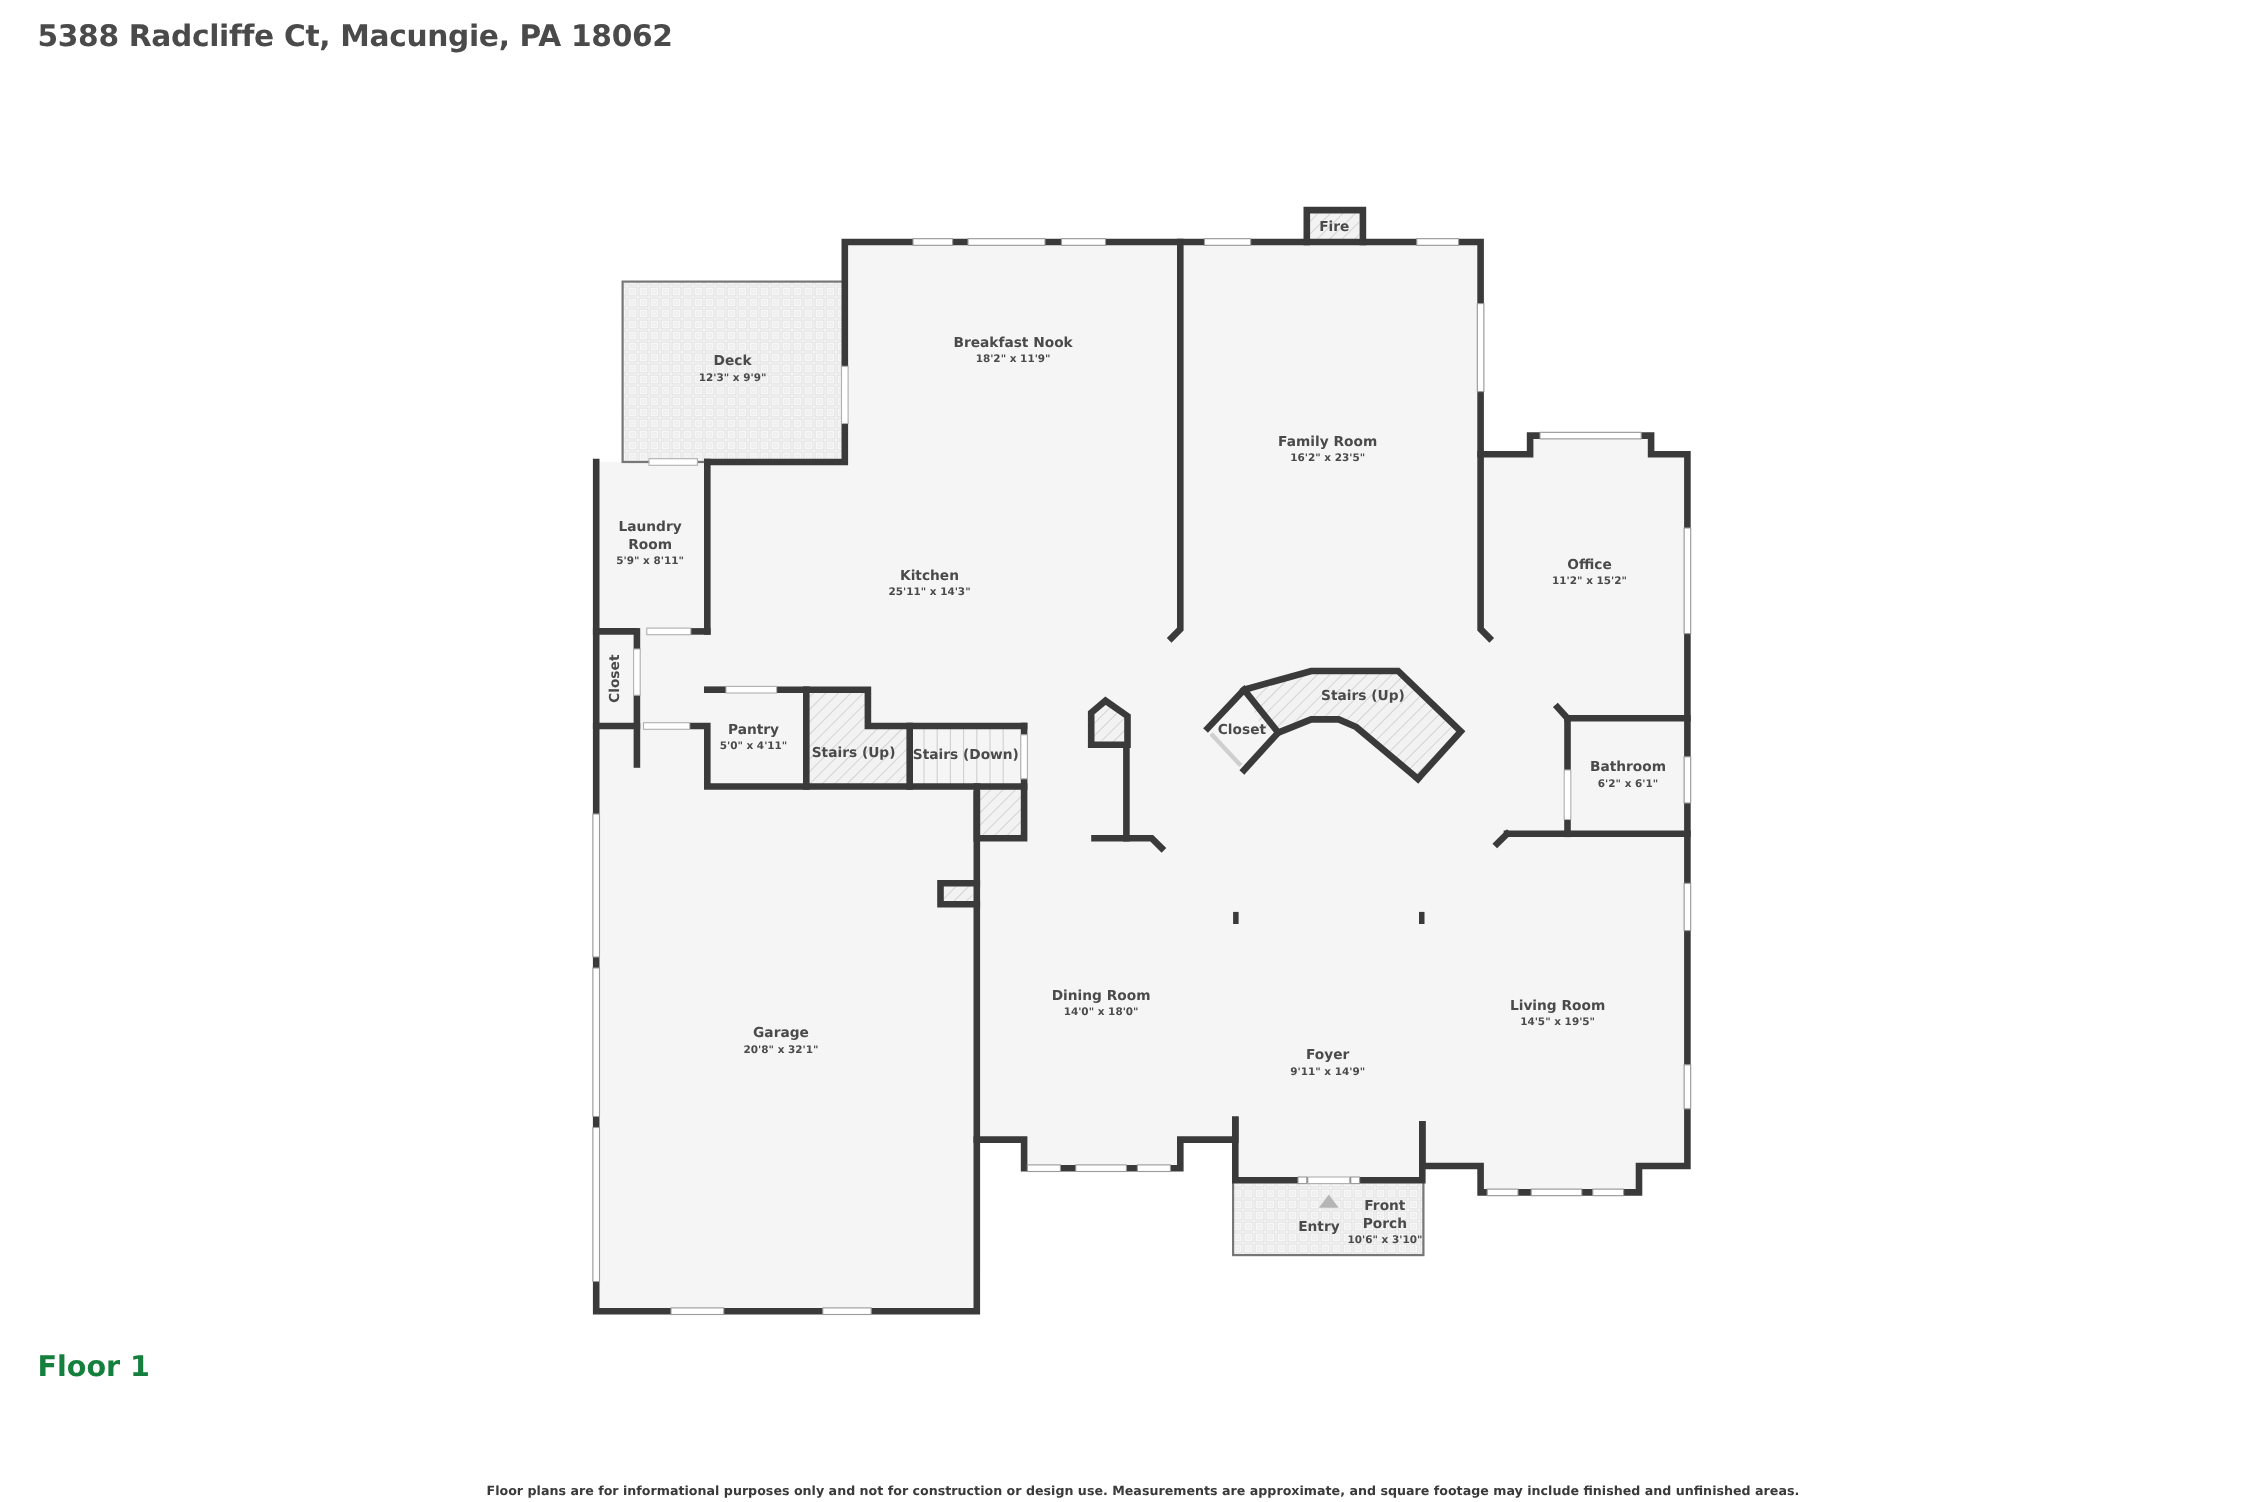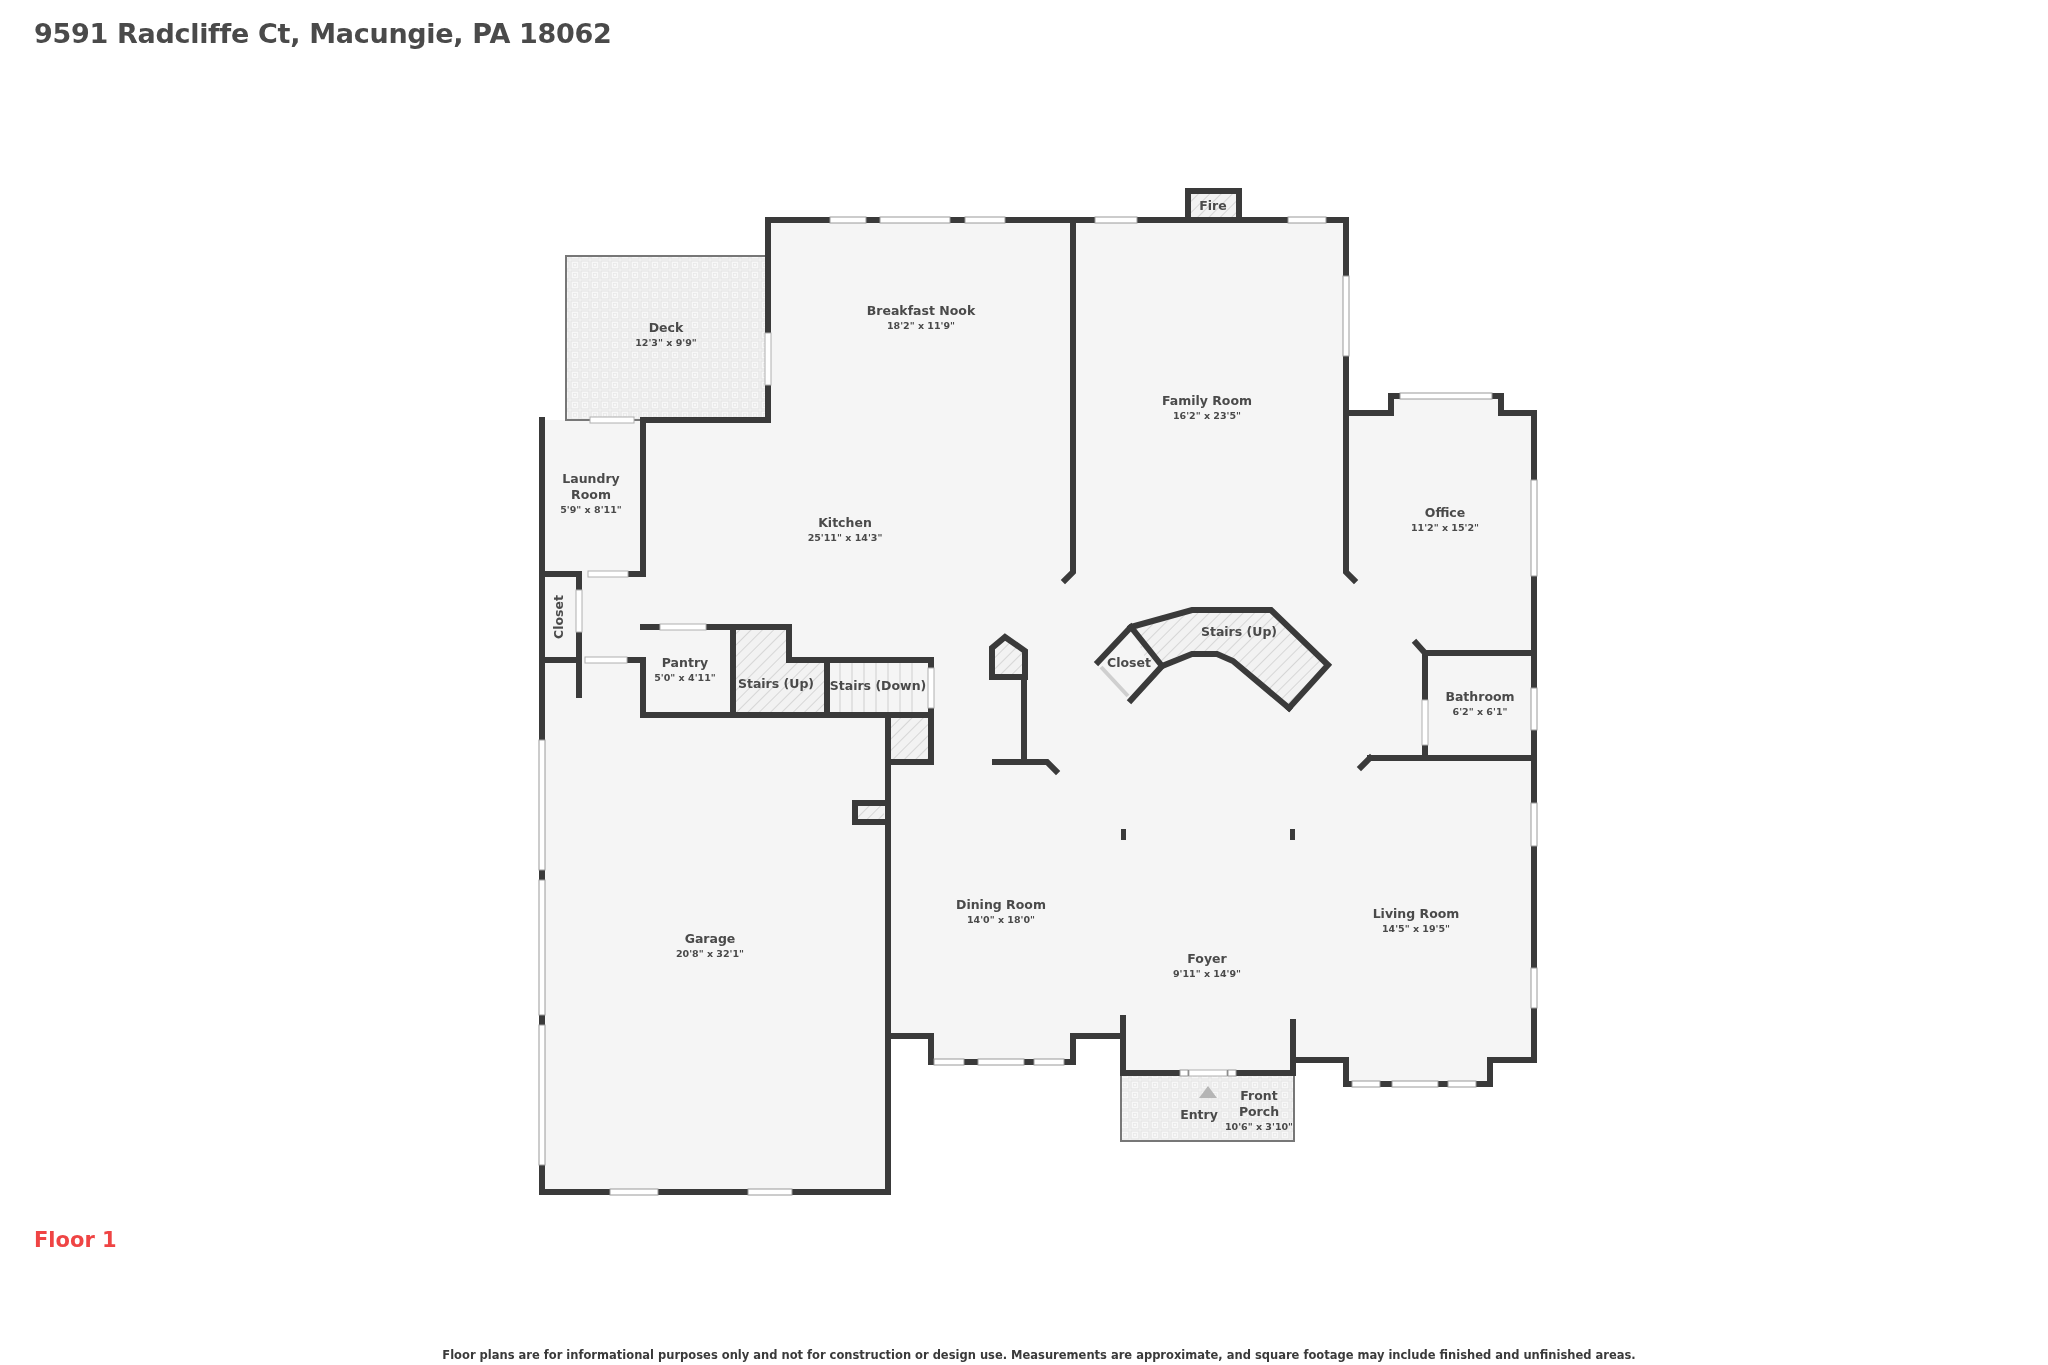--- a/index.html
+++ b/index.html
@@ -1,28 +1,28 @@
 <!DOCTYPE html>
 <html><head>
 <meta charset="utf-8">
 <style>
   html, body { margin:0; padding:0; background:#ffffff; }
   body { width:2048px; height:1365px; position:relative; overflow:hidden;
          font-family:"DejaVu Sans", "Liberation Sans", sans-serif; color:#4a4a4a; }
   .address { position:absolute; left:34px; top:18px; font-size:27px; font-weight:bold; color:#4a4a4a; letter-spacing:-0.3px; }
-  .floor-label { position:absolute; left:34px; top:1228px; font-size:21px; font-weight:bold; color:#ef4444; }
+  .floor-label { position:absolute; left:34px; top:1228px; font-size:26px; font-weight:bold; color:#15803d; }
   .disclaimer { position:absolute; left:0; width:2078px; top:1348px; text-align:center; font-size:11.5px; font-weight:bold; color:#3a3a3a; }
   svg.plan { position:absolute; left:0; top:0; }
   .rname { font-family:"DejaVu Sans", sans-serif; font-size:12.5px; font-weight:bold; fill:#4a4a4a; text-anchor:middle; }
   .rdim { font-family:"DejaVu Sans", sans-serif; font-size:9.5px; font-weight:bold; fill:#4a4a4a; text-anchor:middle; }
 </style>
 </head>
 <body>
 
-<div class="address">9591 Radcliffe Ct, Macungie, PA 18062</div>
+<div class="address">5388 Radcliffe Ct, Macungie, PA 18062</div>
 
 <svg class="plan" width="2048" height="1365" viewBox="0 0 2048 1365" xmlns="http://www.w3.org/2000/svg">
   <defs>
     <pattern id="tile" width="10" height="10" patternUnits="userSpaceOnUse">
       <rect width="10" height="10" fill="#f7f7f7"></rect>
       <rect x="1" y="1" width="8" height="8" fill="none" stroke="#e2e2e2" stroke-width="1"></rect>
       <rect x="3.5" y="3.5" width="3" height="3" fill="none" stroke="#e8e8e8" stroke-width="0.8"></rect>
     </pattern>
     <pattern id="hatch" width="8" height="8" patternUnits="userSpaceOnUse" patternTransform="rotate(45)">
       <rect width="8" height="8" fill="#f2f2f2"></rect>

